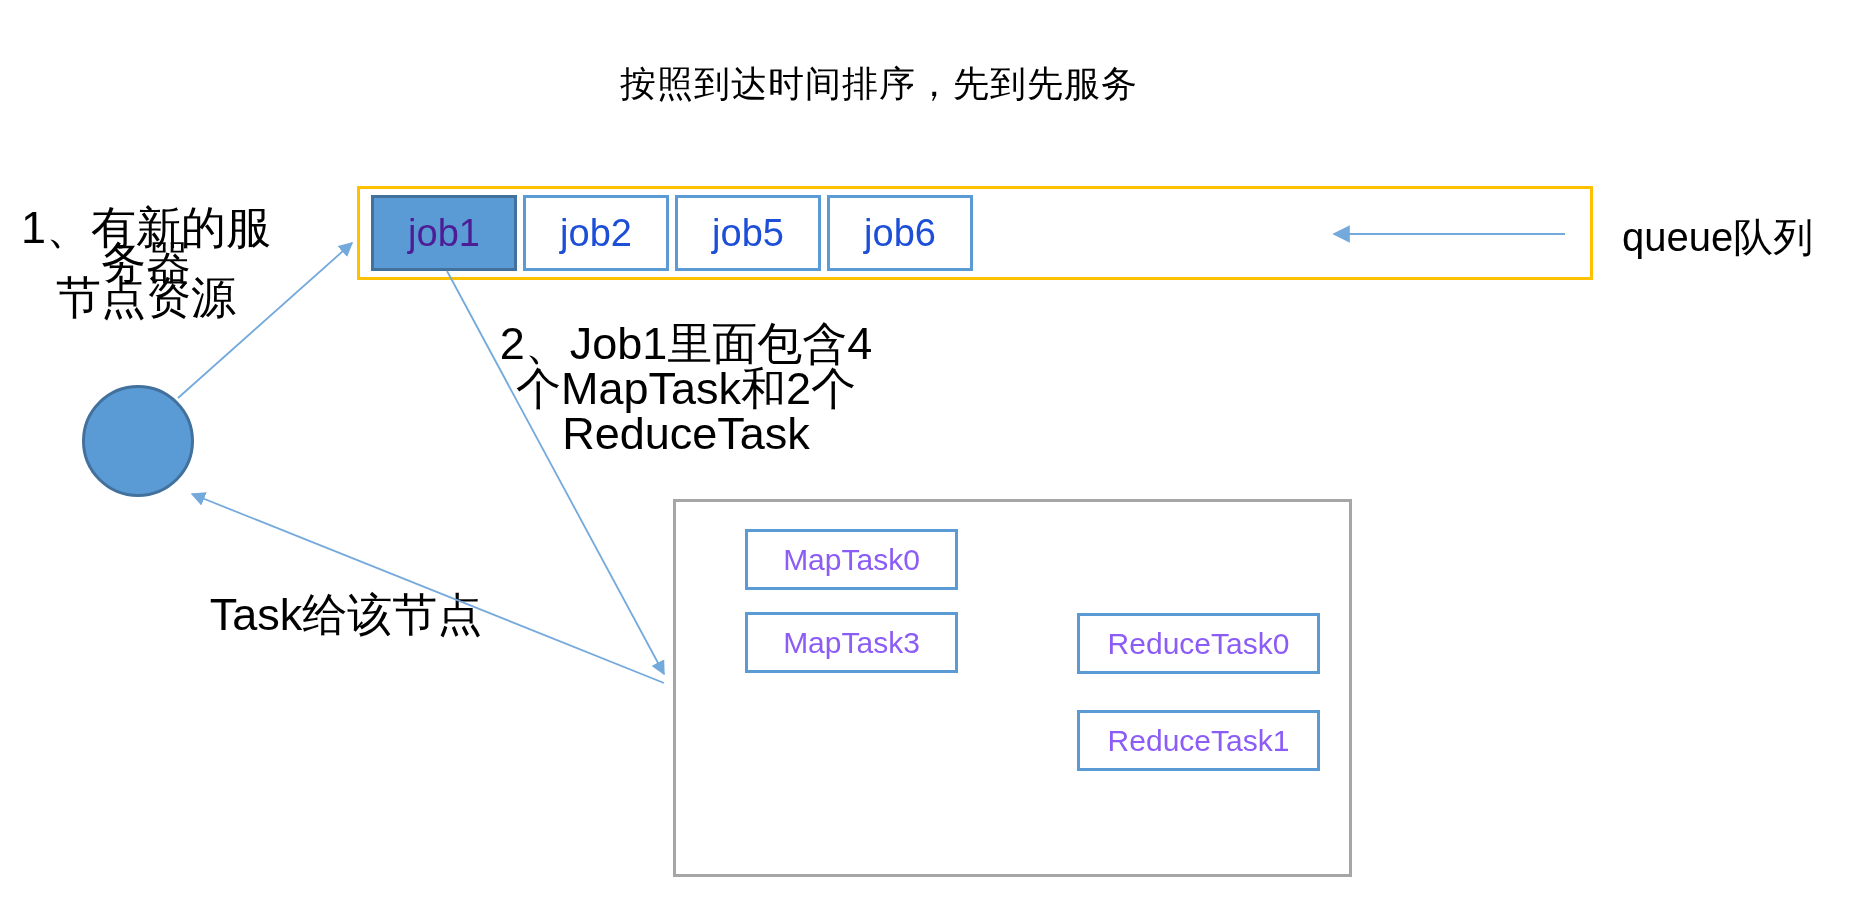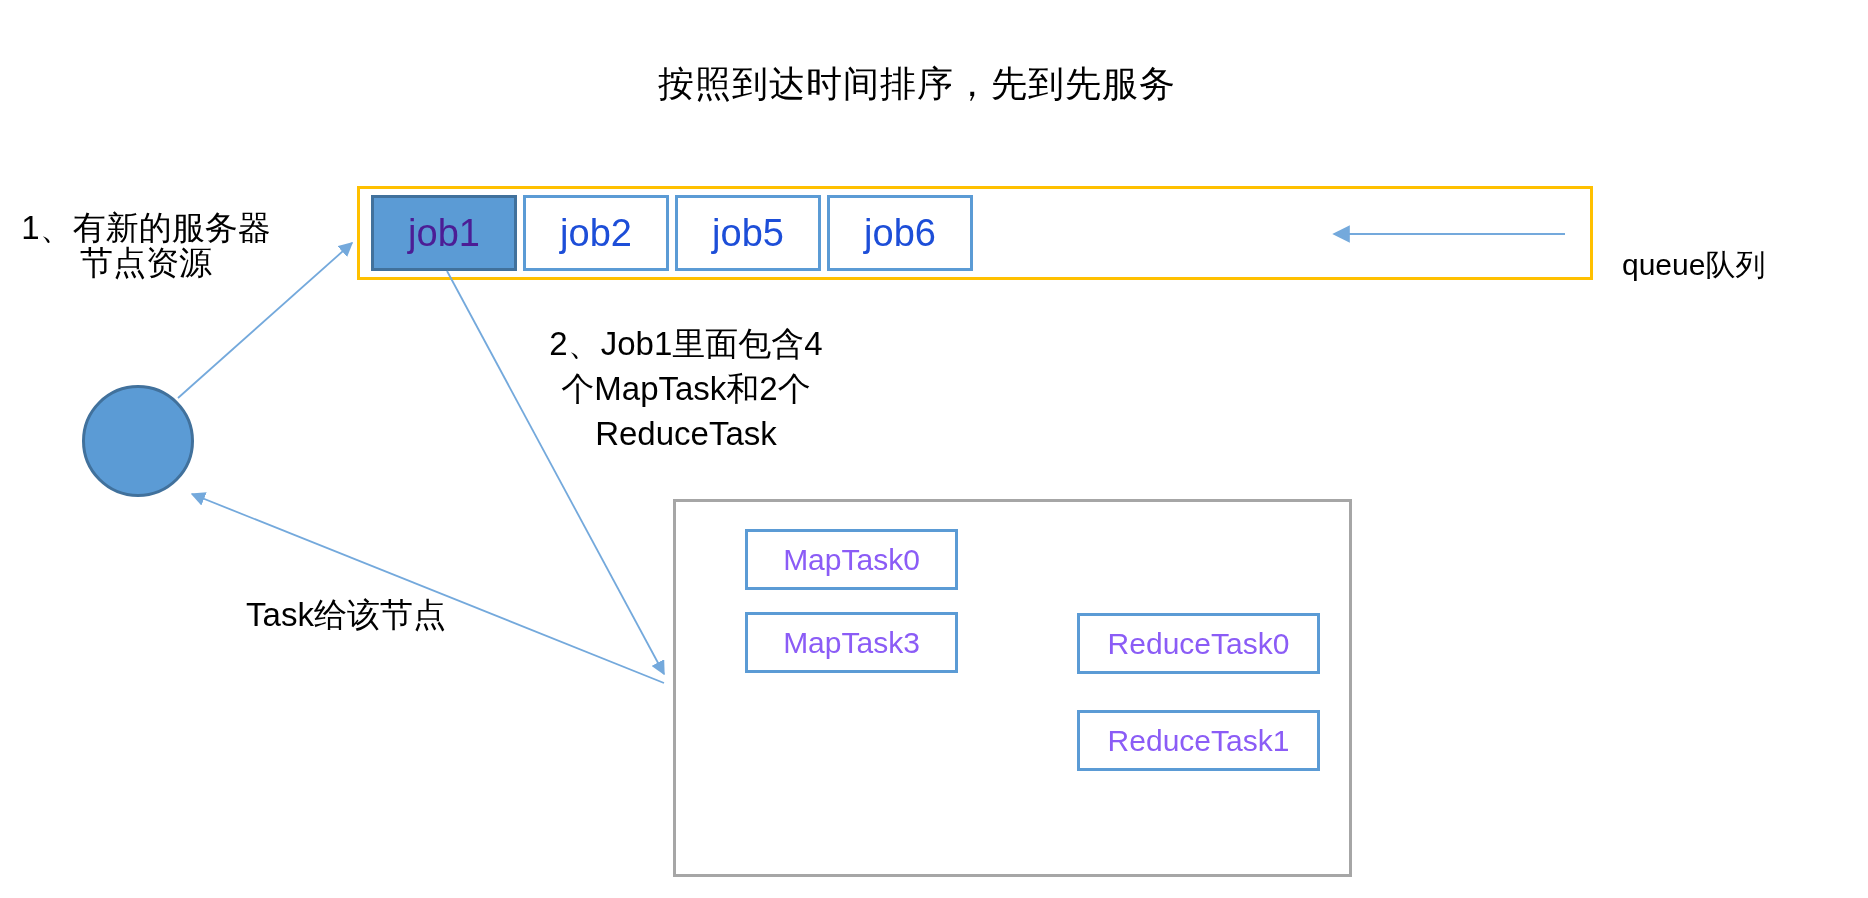--- a/index.html
+++ b/index.html
@@ -2,35 +2,35 @@
 <html><head>
 <meta charset="utf-8">
 <style>
   html,body{margin:0;padding:0;background:#FFFFFF;}
   .canvas{
     position:relative;width:1868px;height:898px;background:#FFFFFF;overflow:hidden;
     font-family:"Liberation Sans","DejaVu Sans",sans-serif;color:#000;
   }
   .arrows{position:absolute;left:0;top:0;width:1868px;height:898px;pointer-events:none;}
   .title{
-    position:absolute;left:592px;top:60px;width:650px;text-align:center;
+    position:absolute;left:620px;top:60px;width:650px;
     font-size:36px;letter-spacing:1px;white-space:nowrap;
   }
   .queue-box{
     position:absolute;left:357px;top:186px;width:1236px;height:94px;
     border:3px solid #FFC000;box-sizing:border-box;background:#FFFFFF;
   }
   .jobs-row{position:absolute;left:11px;top:6px;display:flex;gap:6px;}
   .job{
     width:146px;height:76px;box-sizing:border-box;border:3px solid #5B9BD5;background:#FFFFFF;
     display:flex;align-items:center;justify-content:center;font-size:38px;color:#1d4ed8;
   }
   .job.selected{background:#5B9BD5;border-color:#41719C;color:#4c1d95;}
-  .queue-label{position:absolute;left:1622px;top:210px;font-size:30px;white-space:nowrap;margin-top:35px;}
-  .step{position:absolute;text-align:center;font-size:33px;}
+  .queue-label{position:absolute;left:1622px;top:210px;font-size:40px;white-space:nowrap;}
+  .step{position:absolute;text-align:center;font-size:45px;}
   .step1{left:0px;top:210px;width:292px;line-height:35px;}
   .step2{left:480px;top:321px;width:412px;line-height:45px;}
   .step3{left:190px;top:595px;width:312px;line-height:40px;}
   .node-circle{
     position:absolute;left:82px;top:385px;width:112px;height:112px;border-radius:50%;
     background:#5B9BD5;border:3px solid #41719C;box-sizing:border-box;
   }
   .task-container{
     position:absolute;left:673px;top:499px;width:679px;height:378px;
     border:3px solid #A6A6A6;box-sizing:border-box;background:#FFFFFF;

